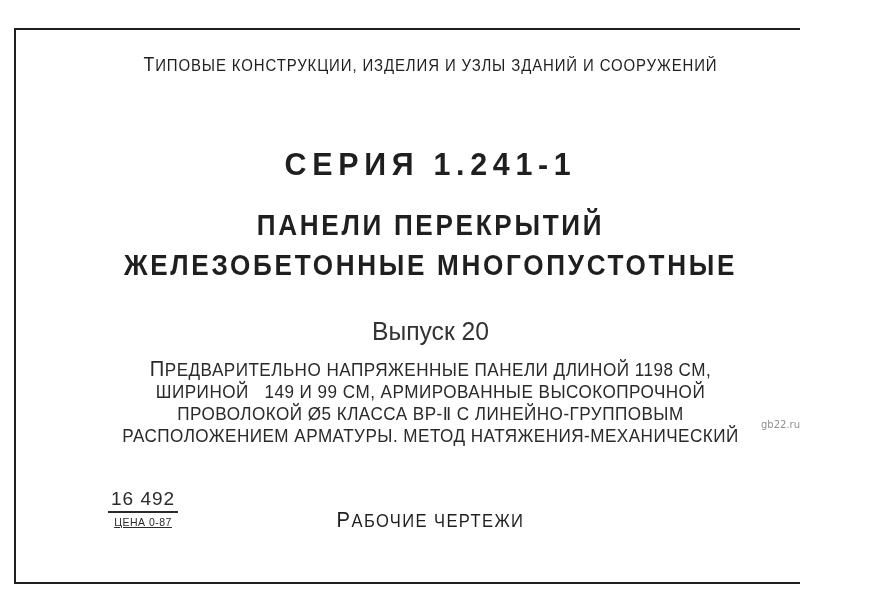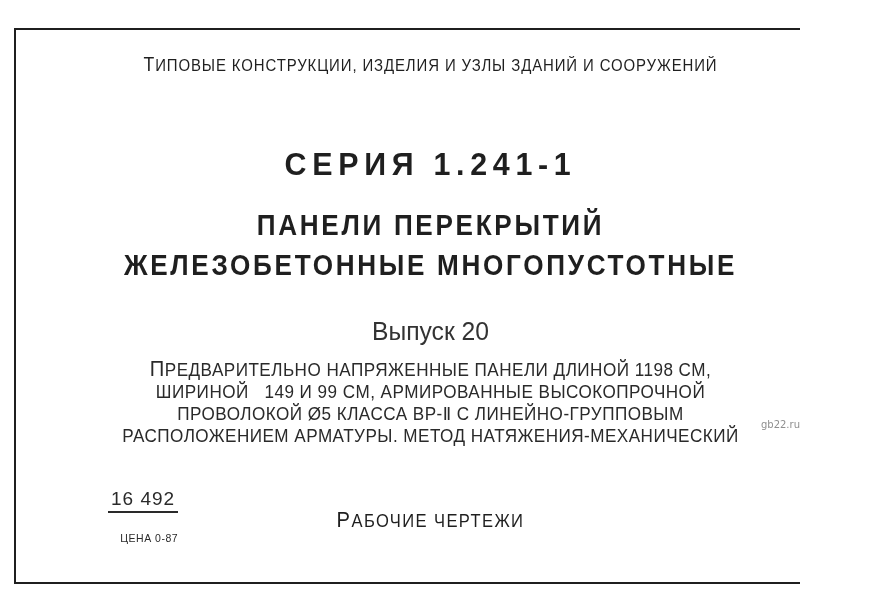--- a/index.html
+++ b/index.html
@@ -77,34 +77,35 @@
     letter-spacing: 0.5px;
     color: #2a2a2a;
     transform: scaleX(0.95);
   }
   .desc-line { white-space: pre; }
   .desc-line:first-child::first-letter { font-size: 118%; }
   .stamp {
     position: absolute;
     left: 92px;
     top: 458px;
-    text-align: right;
+    text-align: center;
     color: #2a2a2a;
+    text-decoration: underline;
   }
   .stamp-number {
     display: inline-block;
     font-size: 19px;
     letter-spacing: 1px;
     border-bottom: 2px solid #2a2a2a;
     padding: 0 3px 1px 3px;
   }
   .stamp-price {
     font-size: 10.5px;
     letter-spacing: 0.5px;
-    margin-top: 19px;
+    margin-top: 3px;
   }
   .footer-label {
     top: 477px;
     font-size: 18px;
     letter-spacing: 1.5px;
     transform: scaleX(0.92);
   }
   .footer-label::first-letter { font-size: 122%; }
   .watermark {
     position: absolute;

